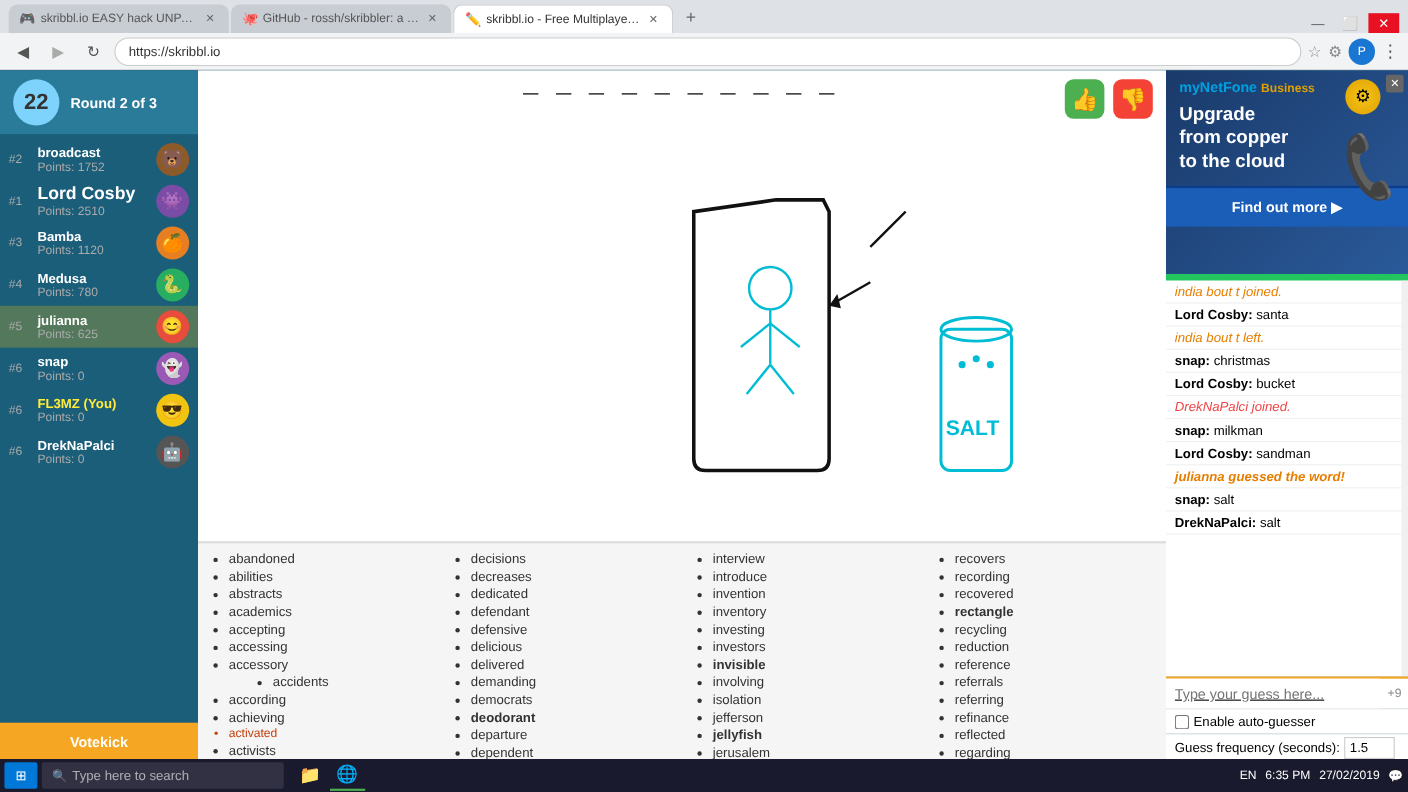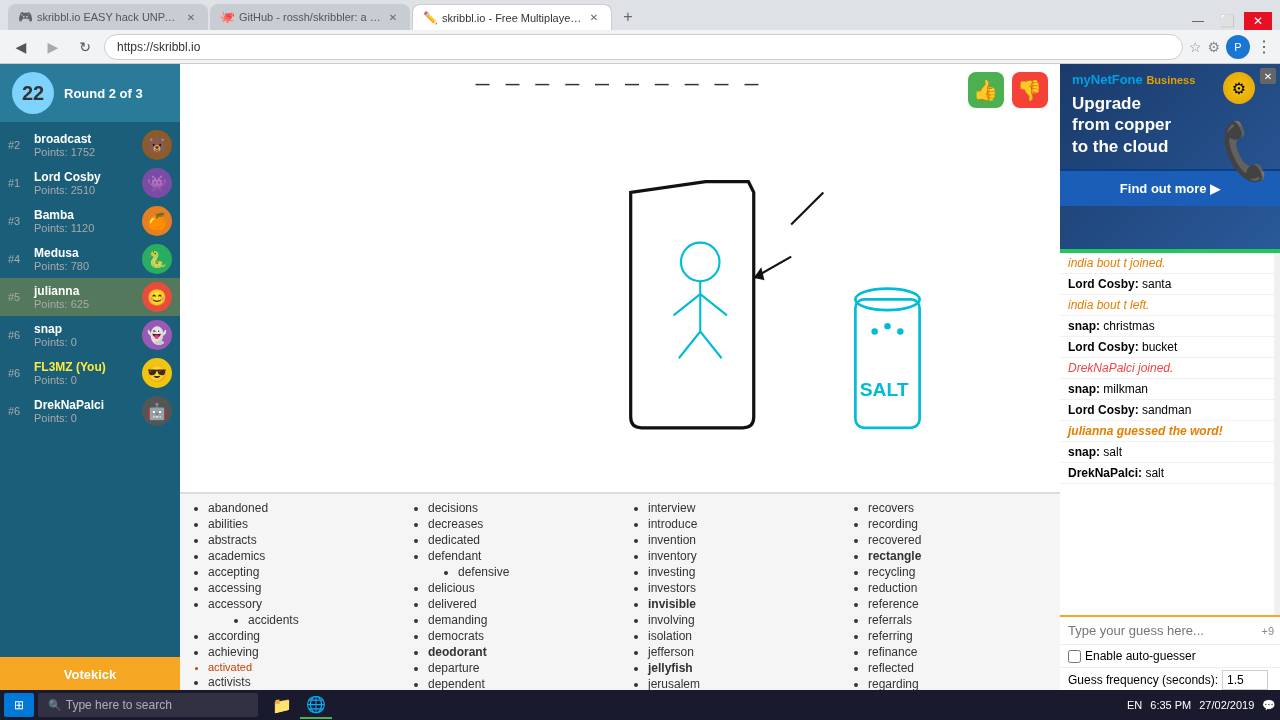--- a/index.html
+++ b/index.html
@@ -63,21 +63,21 @@
         <div style="flex:1;">
           <div style="font-size:12px;font-weight:bold;">broadcast</div>
           <div style="font-size:11px;color:#aaa;">Points: 1752</div>
         </div>
         <div style="width:30px;height:30px;border-radius:50%;background:#8d5a2a;overflow:hidden;display:flex;align-items:center;justify-content:center;font-size:16px;">🐻</div>
       </div>
 
       <div style="display:flex;align-items:center;padding:4px 8px;gap:6px;color:white;">
         <span style="font-size:11px;color:#aaa;min-width:20px;">#1</span>
         <div style="flex:1;">
-          <div style="font-size:12px;font-weight:bold;">Lord Cosby</div>
+          <div style="font-size:16px;font-weight:bold;">Lord Cosby</div>
           <div style="font-size:11px;color:#aaa;">Points: 2510</div>
         </div>
         <div style="width:30px;height:30px;border-radius:50%;background:#7b4ca5;overflow:hidden;display:flex;align-items:center;justify-content:center;font-size:16px;">👾</div>
       </div>
 
       <div style="display:flex;align-items:center;padding:4px 8px;gap:6px;color:white;">
         <span style="font-size:11px;color:#aaa;min-width:20px;">#3</span>
         <div style="flex:1;">
           <div style="font-size:12px;font-weight:bold;">Bamba</div>
           <div style="font-size:11px;color:#aaa;">Points: 1120</div>
@@ -192,21 +192,21 @@
 
         </ul>
       </div>
 
       <div style="flex:1;padding:6px 12px;">
         <ul style="list-style:disc;padding-left:16px;">
           <li style="font-size:12px;color:#333;padding:1px 0;">decisions</li>
           <li style="font-size:12px;color:#333;padding:1px 0;">decreases</li>
           <li style="font-size:12px;color:#333;padding:1px 0;">dedicated</li>
           <li style="font-size:12px;color:#333;padding:1px 0;">defendant</li>
-          <li style="font-size:12px;color:#333;padding:1px 0;margin-left:30px;">defensive</li>
+          <li style="font-size:12px;color:#333;padding:1px 0;">defensive</li>
           <li style="font-size:12px;color:#333;padding:1px 0;">delicious</li>
           <li style="font-size:12px;color:#333;padding:1px 0;">delivered</li>
           <li style="font-size:12px;color:#333;padding:1px 0;">demanding</li>
           <li style="font-size:12px;color:#333;padding:1px 0;">democrats</li>
           <li style="font-size:12px;font-weight:bold;color:#333;padding:1px 0;">deodorant</li>
           <li style="font-size:12px;color:#333;padding:1px 0;">departure</li>
           <li style="font-size:12px;color:#333;padding:1px 0;">dependent</li>
 
         </ul>
       </div>
@@ -253,38 +253,38 @@
 
     <div style="background:linear-gradient(135deg,#1a3a6a,#2a5a9a);position:relative;height:185px;overflow:hidden;cursor:pointer;">
       <div style="position:absolute;top:4px;right:4px;width:16px;height:16px;background:#666;color:white;border-radius:2px;display:flex;align-items:center;justify-content:center;font-size:10px;cursor:pointer;z-index:10;">✕</div>
       <div style="color:#00a0e0;font-size:13px;font-weight:bold;padding:8px 12px 2px;">myNetFone <span style="color:#e0a000;font-size:11px;">Business</span></div>
       <div style="position:absolute;top:8px;right:25px;width:32px;height:32px;background:radial-gradient(#f5c518,#e0a000);border-radius:50%;display:flex;align-items:center;justify-content:center;font-size:16px;">⚙</div>
       <div style="color:white;font-size:17px;font-weight:bold;padding:4px 12px;line-height:1.25;">Upgrade<br>from copper<br>to the cloud</div>
       <div style="position:absolute;right:4px;top:60px;font-size:48px;transform:rotate(20deg);">📞</div>
       <div style="background:#1a5eb8;display:block;text-align:center;color:white;font-size:13px;font-weight:bold;padding:10px;cursor:pointer;margin-top:8px;border-top:2px solid #0d3d8a;">Find out more ▶</div>
     </div>
 
-    <div style="flex:1;background:white;overflow-y:auto;border-top:4px solid #22c55e;min-height:0;">
+    <div style="flex:1;background:white;overflow-y:auto;border-top:6px solid #22c55e;min-height:0;">
 
       <div style="float:right;width:6px;height:100%;background:#f0f0f0;"></div>
       <div style="padding:3px 8px;font-size:12px;color:#e67e00;font-style:italic;border-bottom:1px solid #f0f0f0;">india bout t joined.</div>
       <div style="padding:3px 8px;font-size:12px;border-bottom:1px solid #f0f0f0;"><span style="font-weight:bold;">Lord Cosby: </span>santa</div>
       <div style="padding:3px 8px;font-size:12px;color:#e67e00;font-style:italic;border-bottom:1px solid #f0f0f0;">india bout t left.</div>
       <div style="padding:3px 8px;font-size:12px;border-bottom:1px solid #f0f0f0;"><span style="font-weight:bold;">snap: </span>christmas</div>
       <div style="padding:3px 8px;font-size:12px;border-bottom:1px solid #f0f0f0;"><span style="font-weight:bold;">Lord Cosby: </span>bucket</div>
       <div style="padding:3px 8px;font-size:12px;color:#ef4444;font-style:italic;border-bottom:1px solid #f0f0f0;">DrekNaPalci joined.</div>
       <div style="padding:3px 8px;font-size:12px;border-bottom:1px solid #f0f0f0;"><span style="font-weight:bold;">snap: </span>milkman</div>
       <div style="padding:3px 8px;font-size:12px;border-bottom:1px solid #f0f0f0;"><span style="font-weight:bold;">Lord Cosby: </span>sandman</div>
       <div style="padding:3px 8px;font-size:12px;color:#e67e00;font-style:italic;font-weight:bold;border-bottom:1px solid #f0f0f0;">julianna guessed the word!</div>
       <div style="padding:3px 8px;font-size:12px;border-bottom:1px solid #f0f0f0;"><span style="font-weight:bold;">snap: </span>salt</div>
       <div style="padding:3px 8px;font-size:12px;border-bottom:1px solid #f0f0f0;"><span style="font-weight:bold;">DrekNaPalci: </span>salt</div>
     </div>
 
     <div style="background:white;border-top:2px solid #f5a623;display:flex;align-items:center;">
-      <input type="text" style="flex: 1 1 0%; border: none; padding: 6px 8px; font-size: 13px; outline: none;" placeholder="Type your guess here...">
+      <input type="text" style="flex: 1 1 0%; border: none; padding: 6px 8px; font-size: 13px; outline: none; text-decoration: underline;" placeholder="Type your guess here...">
       <span style="color:#888;font-size:11px;padding:4px 6px;">+9</span>
     </div>
 
     <div style="background:white;padding:4px 8px;border-top:1px solid #eee;">
       <label style="display:flex;align-items:center;gap:4px;font-size:12px;cursor:pointer;">
         <input type="checkbox" style="cursor: pointer;">
         <span>Enable auto-guesser</span>
       </label>
     </div>
     <div style="background:white;padding:2px 8px;border-top:1px solid #eee;display:flex;align-items:center;gap:4px;font-size:12px;">

